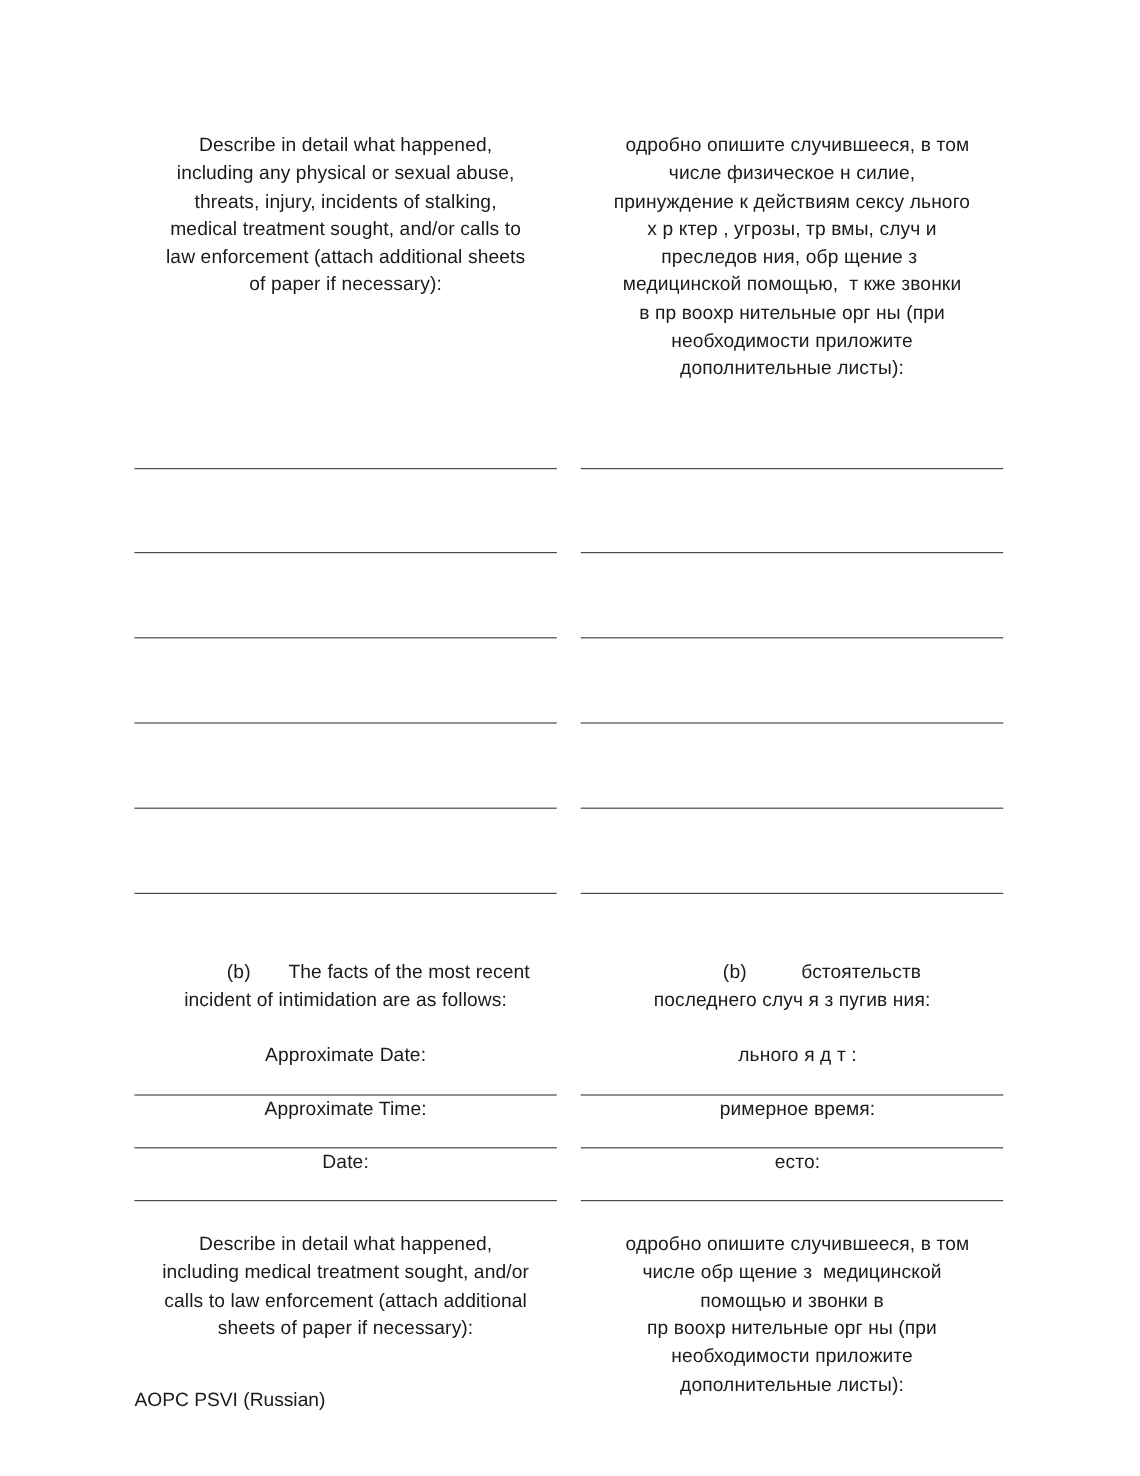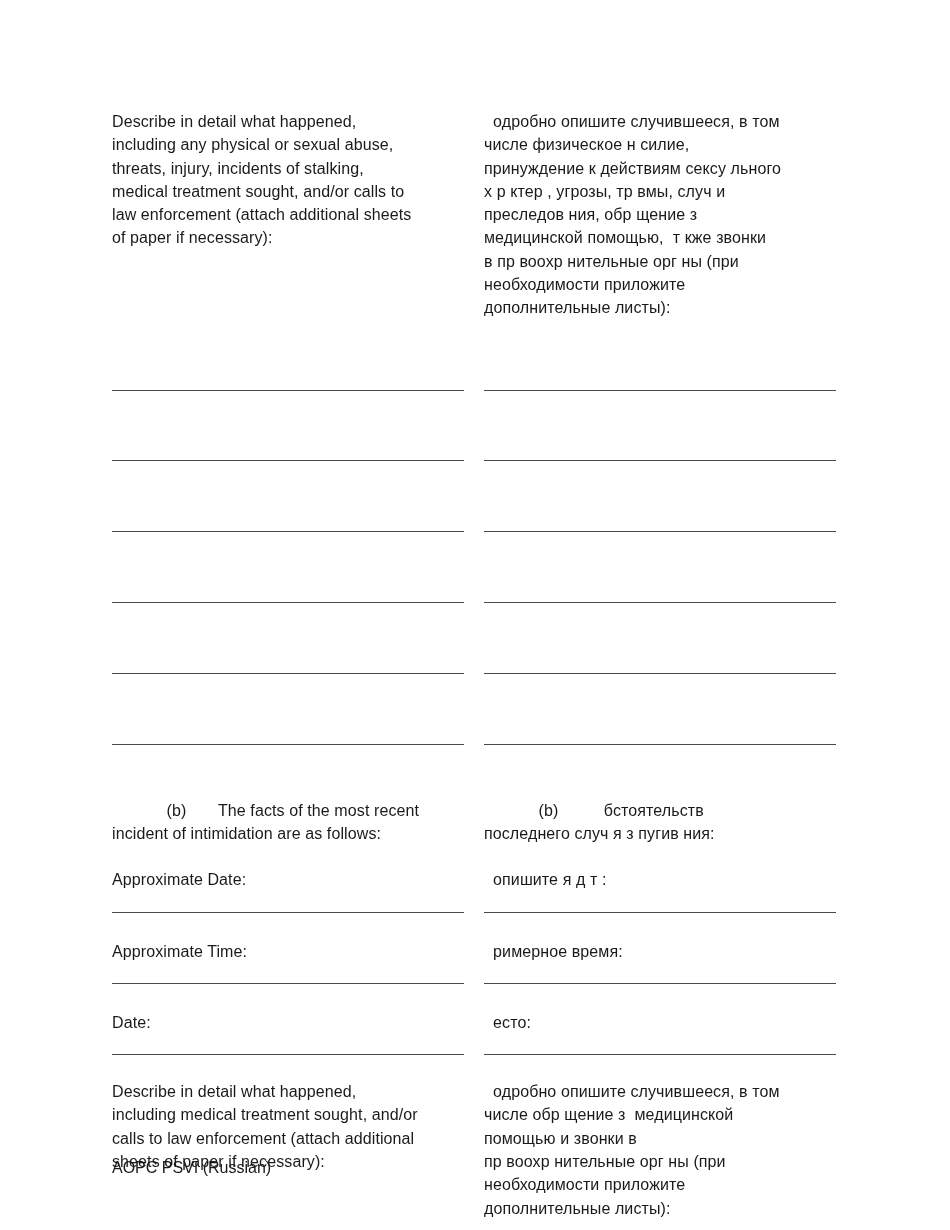--- a/index.html
+++ b/index.html
@@ -21,39 +21,40 @@
     height: 1230px;
     background: #ffffff;
   }
   .content {
     padding: 110px 0 0 112px;
   }
   .row {
     display: flex;
     gap: 20px;
     align-items: flex-start;
+    text-align: center;
   }
   .col {
     width: 352px;
     font-size: 16px;
     line-height: 23.3px;
     white-space: pre-wrap;
     letter-spacing: 0.1px;
   }
   .blank-line {
     height: 23.3px;
     border-bottom: 1px solid #4a4a4a;
   }
   .single-line {
     height: 20px;
     border-bottom: 1px solid #4a4a4a;
   }
   .mt-b      { margin-top: 7px; }
   .mt-label  { margin-top: 23px; }
-  .mt-label2 { margin-top: 27px; }
+  .mt-label2 { }
   .mt-p2     { margin-top: 25px; }
   .footer {
     position: absolute;
     top: 1156px;
     left: 112px;
     width: 724px;
     display: flex;
     justify-content: space-between;
     font-size: 16px;
     line-height: 23.3px;
@@ -104,21 +105,21 @@
 
     <div class="row mt-b">
       <div class="col">            (b)       The facts of the most recent
 incident of intimidation are as follows:</div>
       <div class="col">            (b)          бстоятельств 
 последнего случ я з пугив ния:</div>
     </div>
 
     <div class="row mt-label">
       <div class="col">Approximate Date:</div>
-      <div class="col">  опишите я д т :</div>
+      <div class="col">  льного я д т :</div>
     </div>
     <div class="row">
       <div class="col single-line"></div>
       <div class="col single-line"></div>
     </div>
 
     <div class="row mt-label2">
       <div class="col">Approximate Time:</div>
       <div class="col">  римерное время:</div>
     </div>

